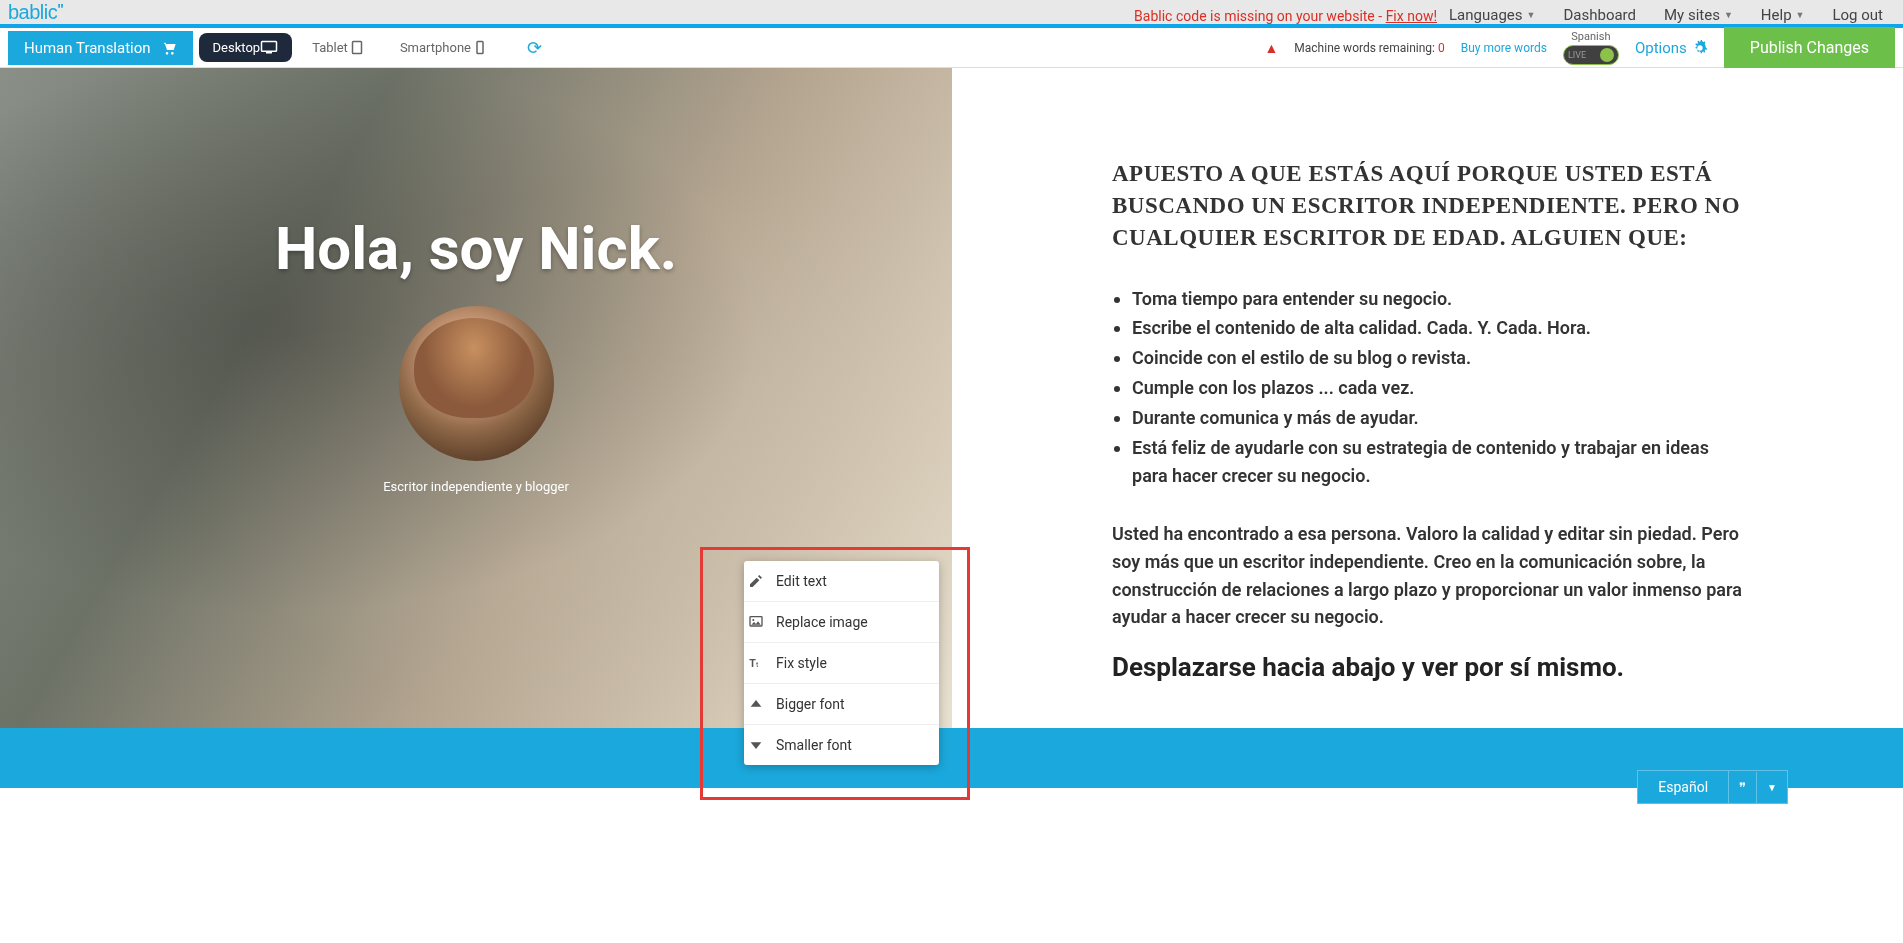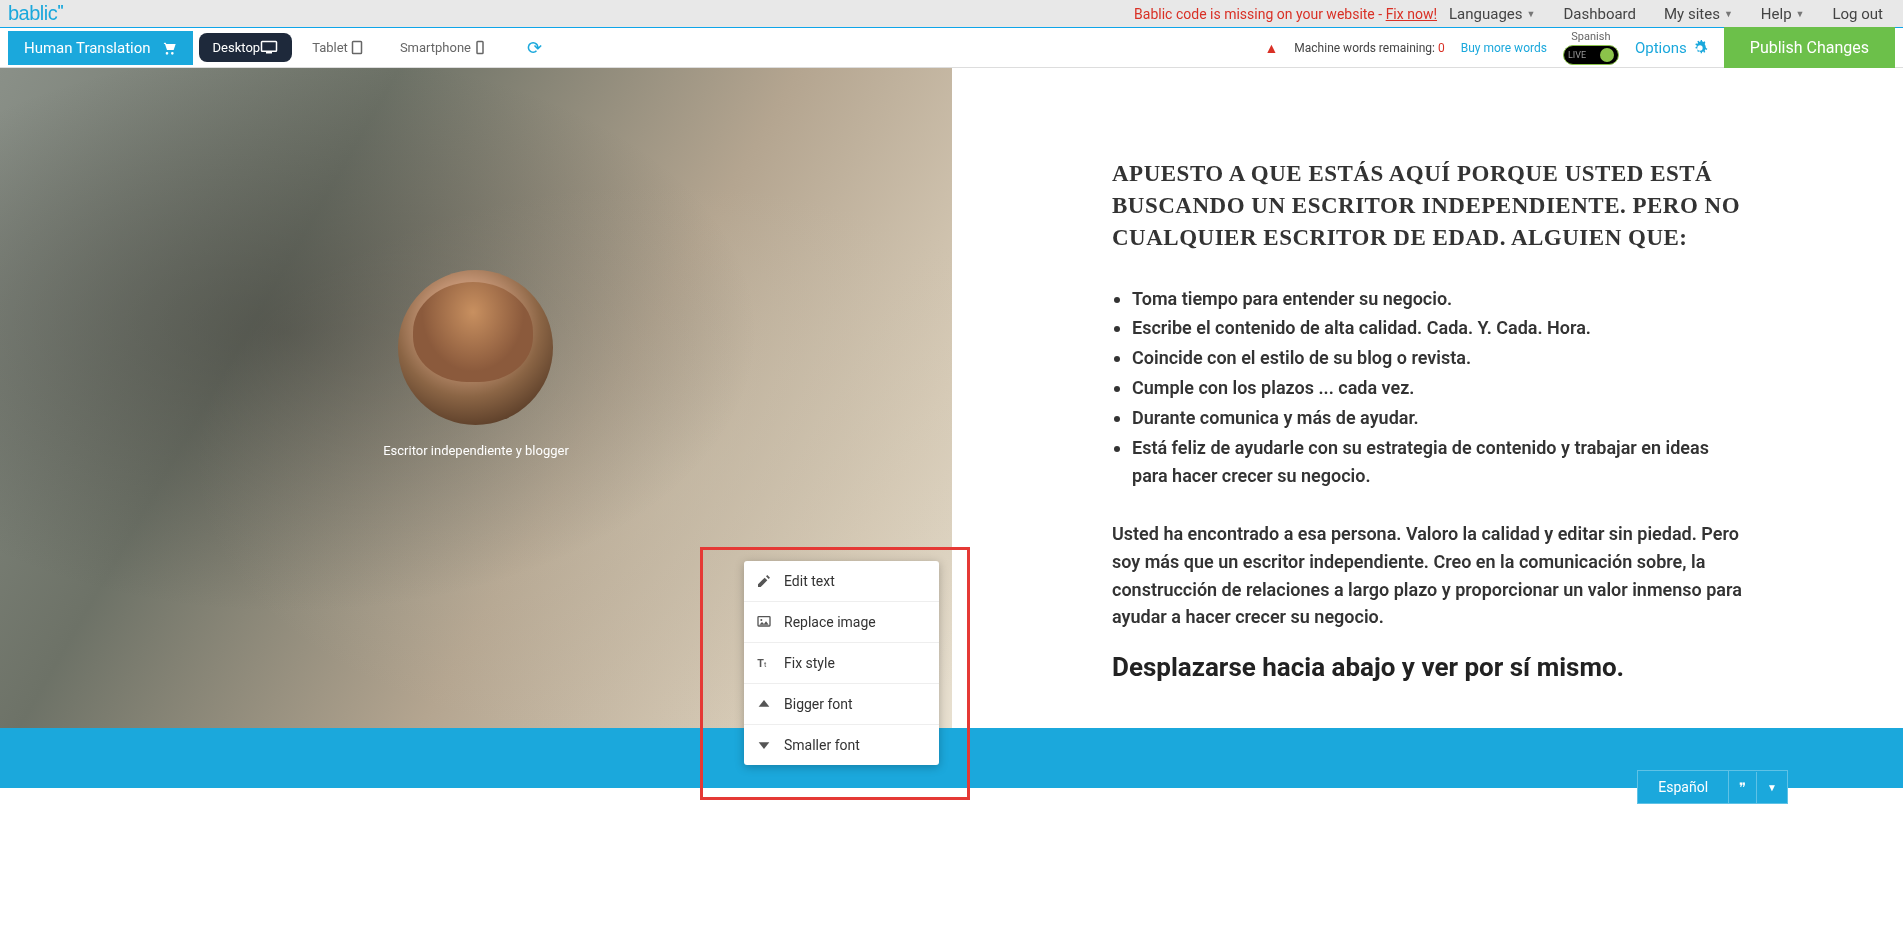--- a/index.html
+++ b/index.html
@@ -1,17 +1,17 @@
 <!DOCTYPE html>
 <html><head>
 <meta charset="utf-8">
 <style>
 *{margin:0;padding:0;box-sizing:border-box;font-family:-apple-system,BlinkMacSystemFont,"Segoe UI",Roboto,Arial,sans-serif}
 body{width:1903px;height:943px;overflow:hidden;background:#fff;position:relative}
-.topbar{height:28px;background:#e8e8e8;display:flex;align-items:center;border-bottom:1px solid #0ea5e9}
+.topbar{height:28px;background:#e8e8e8;display:flex;align-items:flex-end;border-bottom:4px solid #0ea5e9}
 .logo{font-family:Arial,sans-serif;font-size:20px;font-weight:300;color:#1ba8dc;margin-left:8px;letter-spacing:-0.5px}
 .logo::after{content:'"';font-size:14px;vertical-align:top;font-weight:bold}
 .alert-bar{margin-left:auto;color:#d93025;font-size:14px;padding-right:12px}
 .alert-bar a{color:#d93025;text-decoration:underline}
 .topnav{display:flex;gap:28px;padding-right:20px;font-size:15px;color:#444}
 .topnav-item{display:flex;align-items:center;gap:4px;cursor:pointer}
 .caret{font-size:9px;color:#777}
 .toolbar{height:40px;background:#fff;display:flex;align-items:center;border-bottom:1px solid #ddd;padding:0 8px;gap:6px}
 .btn-ht{background:#1ba8dc;color:#fff;font-size:15px;padding:8px 16px;display:flex;align-items:center;gap:10px;cursor:pointer}
 .cart-icon{width:16px;height:16px;fill:#fff}
@@ -20,36 +20,36 @@
 .device-btn:not(.active){color:#666}
 .device-icon{width:18px;height:15px}
 .refresh-icon{color:#1ba8dc;font-size:18px;margin-left:18px;cursor:pointer}
 .toolbar-right{margin-left:auto;display:flex;align-items:center;gap:16px}
 .warn-icon{color:#d93025;font-size:14px}
 .words-remain{font-size:12px;color:#444}
 .words-remain .zero{color:#d93025}
 .buy-words{font-size:12px;color:#1ba8dc;cursor:pointer}
 .lang-toggle{display:flex;flex-direction:column;align-items:center;gap:2px}
 .lang-label{font-size:11px;color:#666}
-.toggle{width:56px;height:20px;border:1px solid #8bc34a;border-radius:10px;display:flex;align-items:center;padding:0 4px;justify-content:space-between;background:#000000}
+.toggle{width:56px;height:20px;border:1px solid #8bc34a;border-radius:10px;display:flex;align-items:center;padding:0 4px;justify-content:space-between;background:#404040}
 .toggle-text{font-size:9px;color:#999}
 .toggle-dot{width:14px;height:14px;border-radius:50%;background:#8bc34a}
 .options-link{color:#1ba8dc;font-size:15px;display:flex;align-items:center;gap:5px;cursor:pointer}
 .gear{width:16px;height:16px;fill:#1ba8dc}
 .publish-btn{background:#6cc04a;color:#fff;padding:11px 26px;font-size:16px;cursor:pointer}
 .main{display:flex;height:660px}
 .left-pane{width:952px;position:relative;background:linear-gradient(120deg,#8a9088 0%,#6d7267 30%,#b4a590 60%,#d8ccb8 85%,#e8e0d0 100%);display:flex;flex-direction:column;align-items:center;justify-content:center;color:#fff}
 .left-pane::before{content:"";position:absolute;inset:0;background:radial-gradient(ellipse at 30% 40%,rgba(60,60,55,0.5) 0%,transparent 50%),radial-gradient(ellipse at 70% 60%,rgba(200,190,170,0.4) 0%,transparent 50%)}
 .hero-content{position:relative;z-index:2;text-align:center;margin-top:-90px}
 .hero-title{font-size:60px;font-weight:700;text-shadow:0 2px 4px rgba(0,0,0,0.3)}
 .avatar{width:155px;height:155px;border-radius:50%;background:radial-gradient(circle at 45% 35%,#e8c8a0 0%,#c89878 30%,#8b6545 55%,#5a3d28 80%);margin:22px auto 18px;overflow:hidden;position:relative}
 .avatar::before{content:"";position:absolute;width:120px;height:100px;top:12px;left:15px;background:radial-gradient(ellipse at 50% 30%,#c89060 0%,#8b5a3c 60%);border-radius:50% 50% 45% 45%}
 .subtitle{font-size:13px;font-weight:400}
 .context-menu{position:absolute;left:744px;top:561px;width:195px;background:#fff;border-radius:3px;box-shadow:0 2px 10px rgba(0,0,0,0.25);z-index:10}
-.ctx-item{display:flex;align-items:center;gap:12px;padding:12px 12px;font-size:14px;color:#333;cursor:pointer;border-bottom:1px solid #eee}
+.ctx-item{display:flex;align-items:center;gap:12px;padding:12px 4px;font-size:14px;color:#333;cursor:pointer;border-bottom:1px solid #eee}
 .ctx-item:last-child{border-bottom:none}
 .ctx-icon{width:16px;height:16px;fill:#555;flex-shrink:0}
 .red-highlight{position:absolute;left:700px;top:547px;width:270px;height:253px;border:3px solid #e53935;z-index:9;pointer-events:none}
 .right-pane{width:951px;padding:90px 160px 40px;overflow:auto}
 .rp-heading{font-size:23px;font-weight:700;color:#333;line-height:1.4;margin-bottom:30px;font-family:Liberation Serif, serif;letter-spacing:0.5px}
 .rp-list{list-style:disc;padding-left:20px;font-size:18px;font-weight:600;color:#333;line-height:1.55;margin-bottom:30px}
 .rp-list li{margin-bottom:2px}
 .rp-para{font-size:18px;font-weight:600;color:#333;line-height:1.55;margin-bottom:20px}
 .rp-cta{font-size:26px;font-weight:700;color:#222;line-height:1.3}
 .bottom-bar{height:60px;background:#1ba8dc;position:relative}
@@ -135,20 +135,21 @@
           <path d="M12 8a4 4 0 100 8 4 4 0 000-8zm9 4l2 1-1 2-2-1a9 9 0 01-1 2l1 2-2 1-1-2a9 9 0 01-2 1l0 2h-2l0-2a9 9 0 01-2-1l-2 1-1-2 1-2a9 9 0 01-1-2l-2 1-1-2 2-1a9 9 0 010-2l-2-1 1-2 2 1a9 9 0 011-2l-1-2 2-1 1 2a9 9 0 012-1l0-2h2l0 2a9 9 0 012 1l2-1 1 2-1 2a9 9 0 011 2z"></path>
         </svg>
     </div>
     <div class="publish-btn">Publish Changes</div>
   </div>
 </div>
 
 <div class="main">
   <div class="left-pane">
     <div class="hero-content">
+      <h1 class="hero-title">Hola, soy Nick.</h1>
       <div class="avatar"></div>
       <div class="subtitle">Escritor independiente y blogger</div>
     </div>
   </div>
   <div class="right-pane">
     <h2 class="rp-heading">APUESTO A QUE ESTÁS AQUÍ PORQUE USTED ESTÁ BUSCANDO UN ESCRITOR INDEPENDIENTE. PERO NO CUALQUIER ESCRITOR DE EDAD. ALGUIEN QUE:</h2>
     <ul class="rp-list">
       <li>Toma tiempo para entender su negocio.</li>
       <li>Escribe el contenido de alta calidad. Cada. Y. Cada. Hora.</li>
       <li>Coincide con el estilo de su blog o revista.</li>

